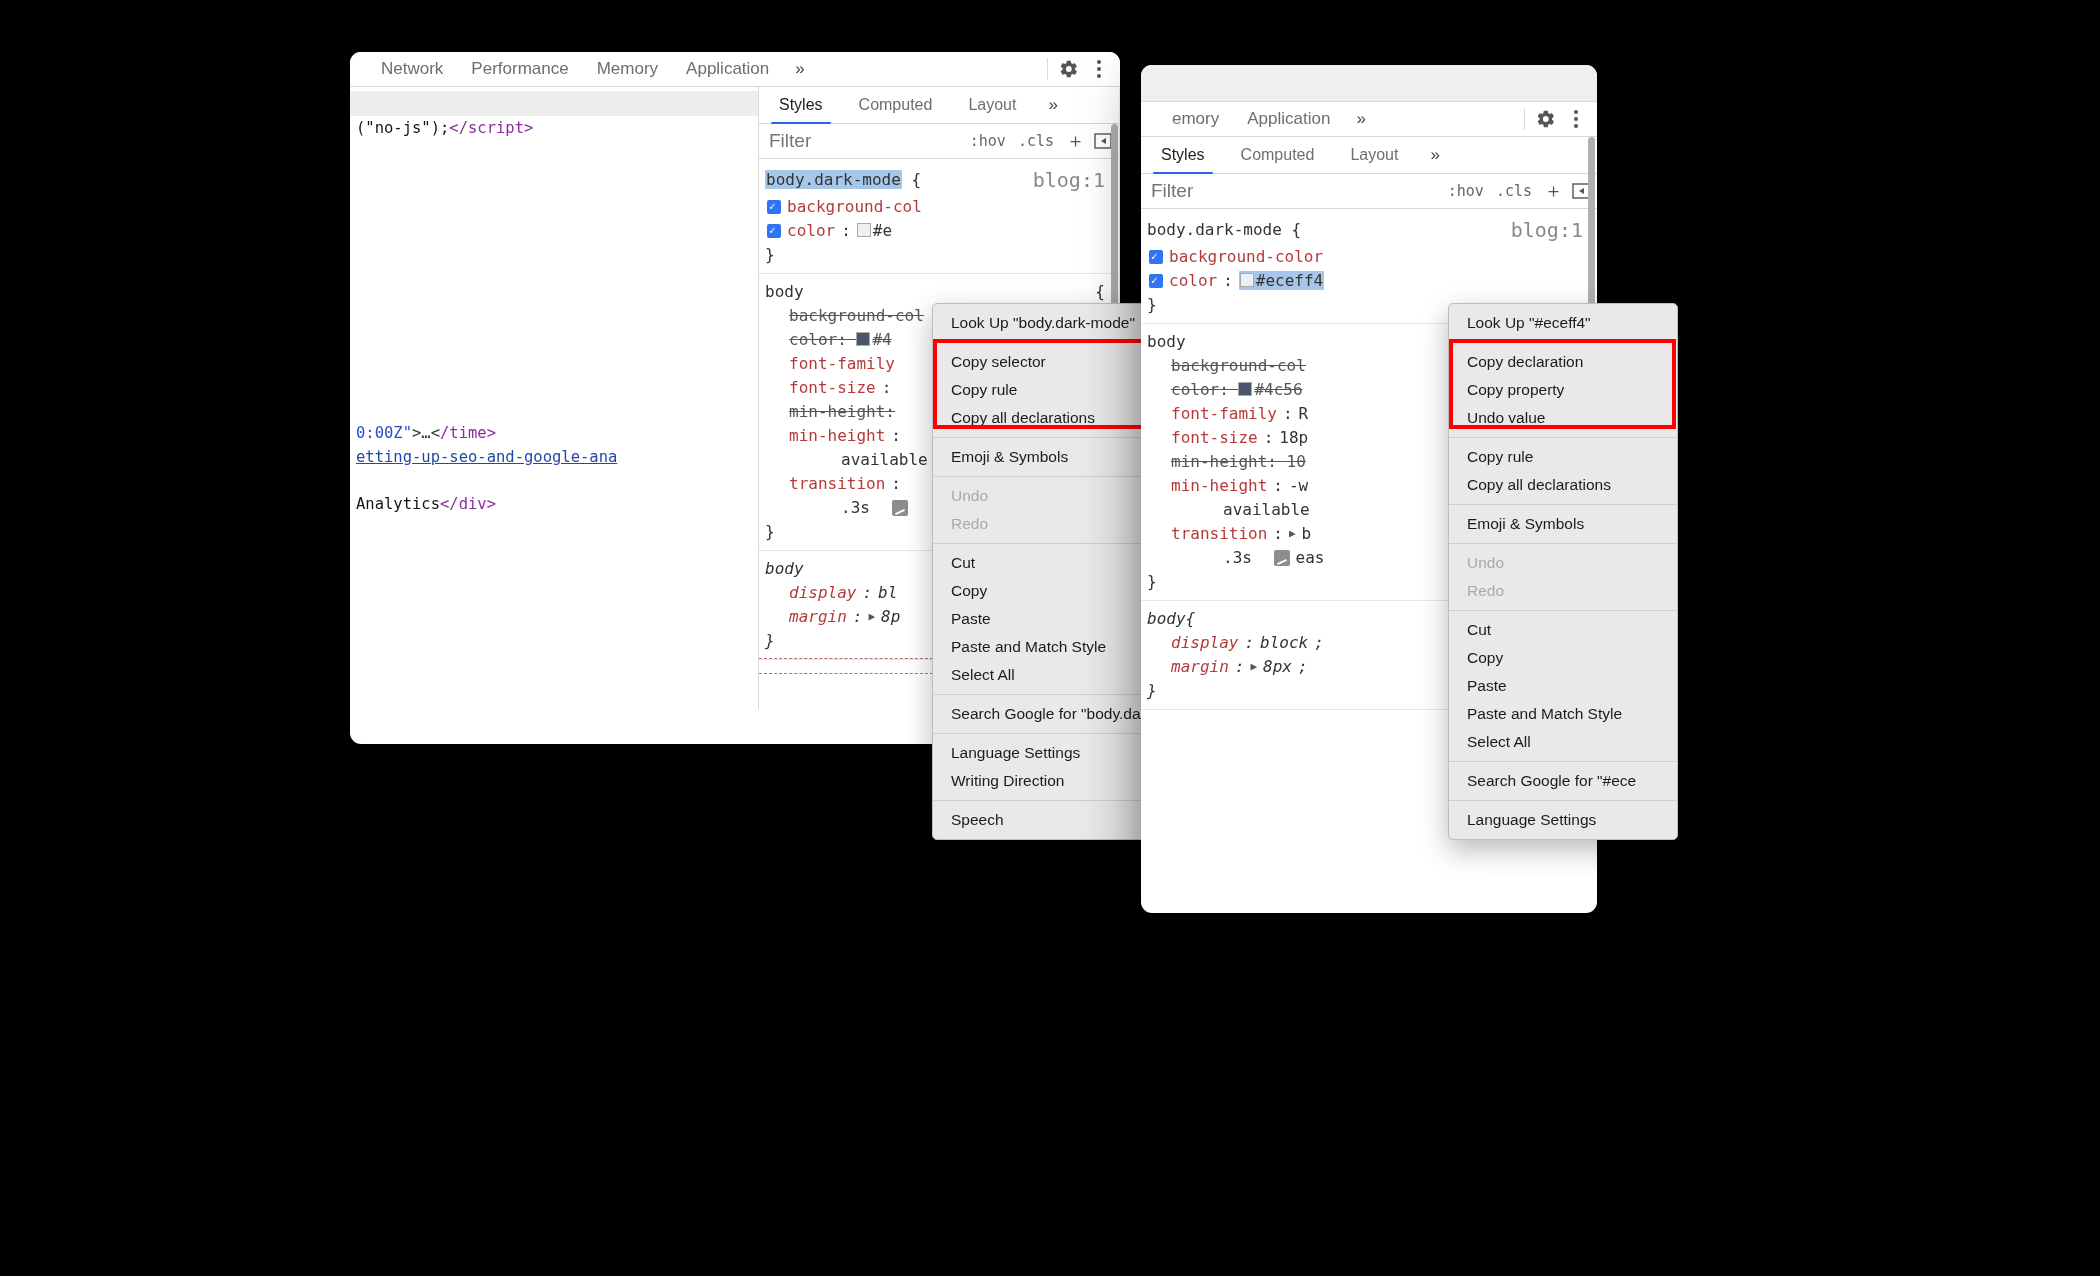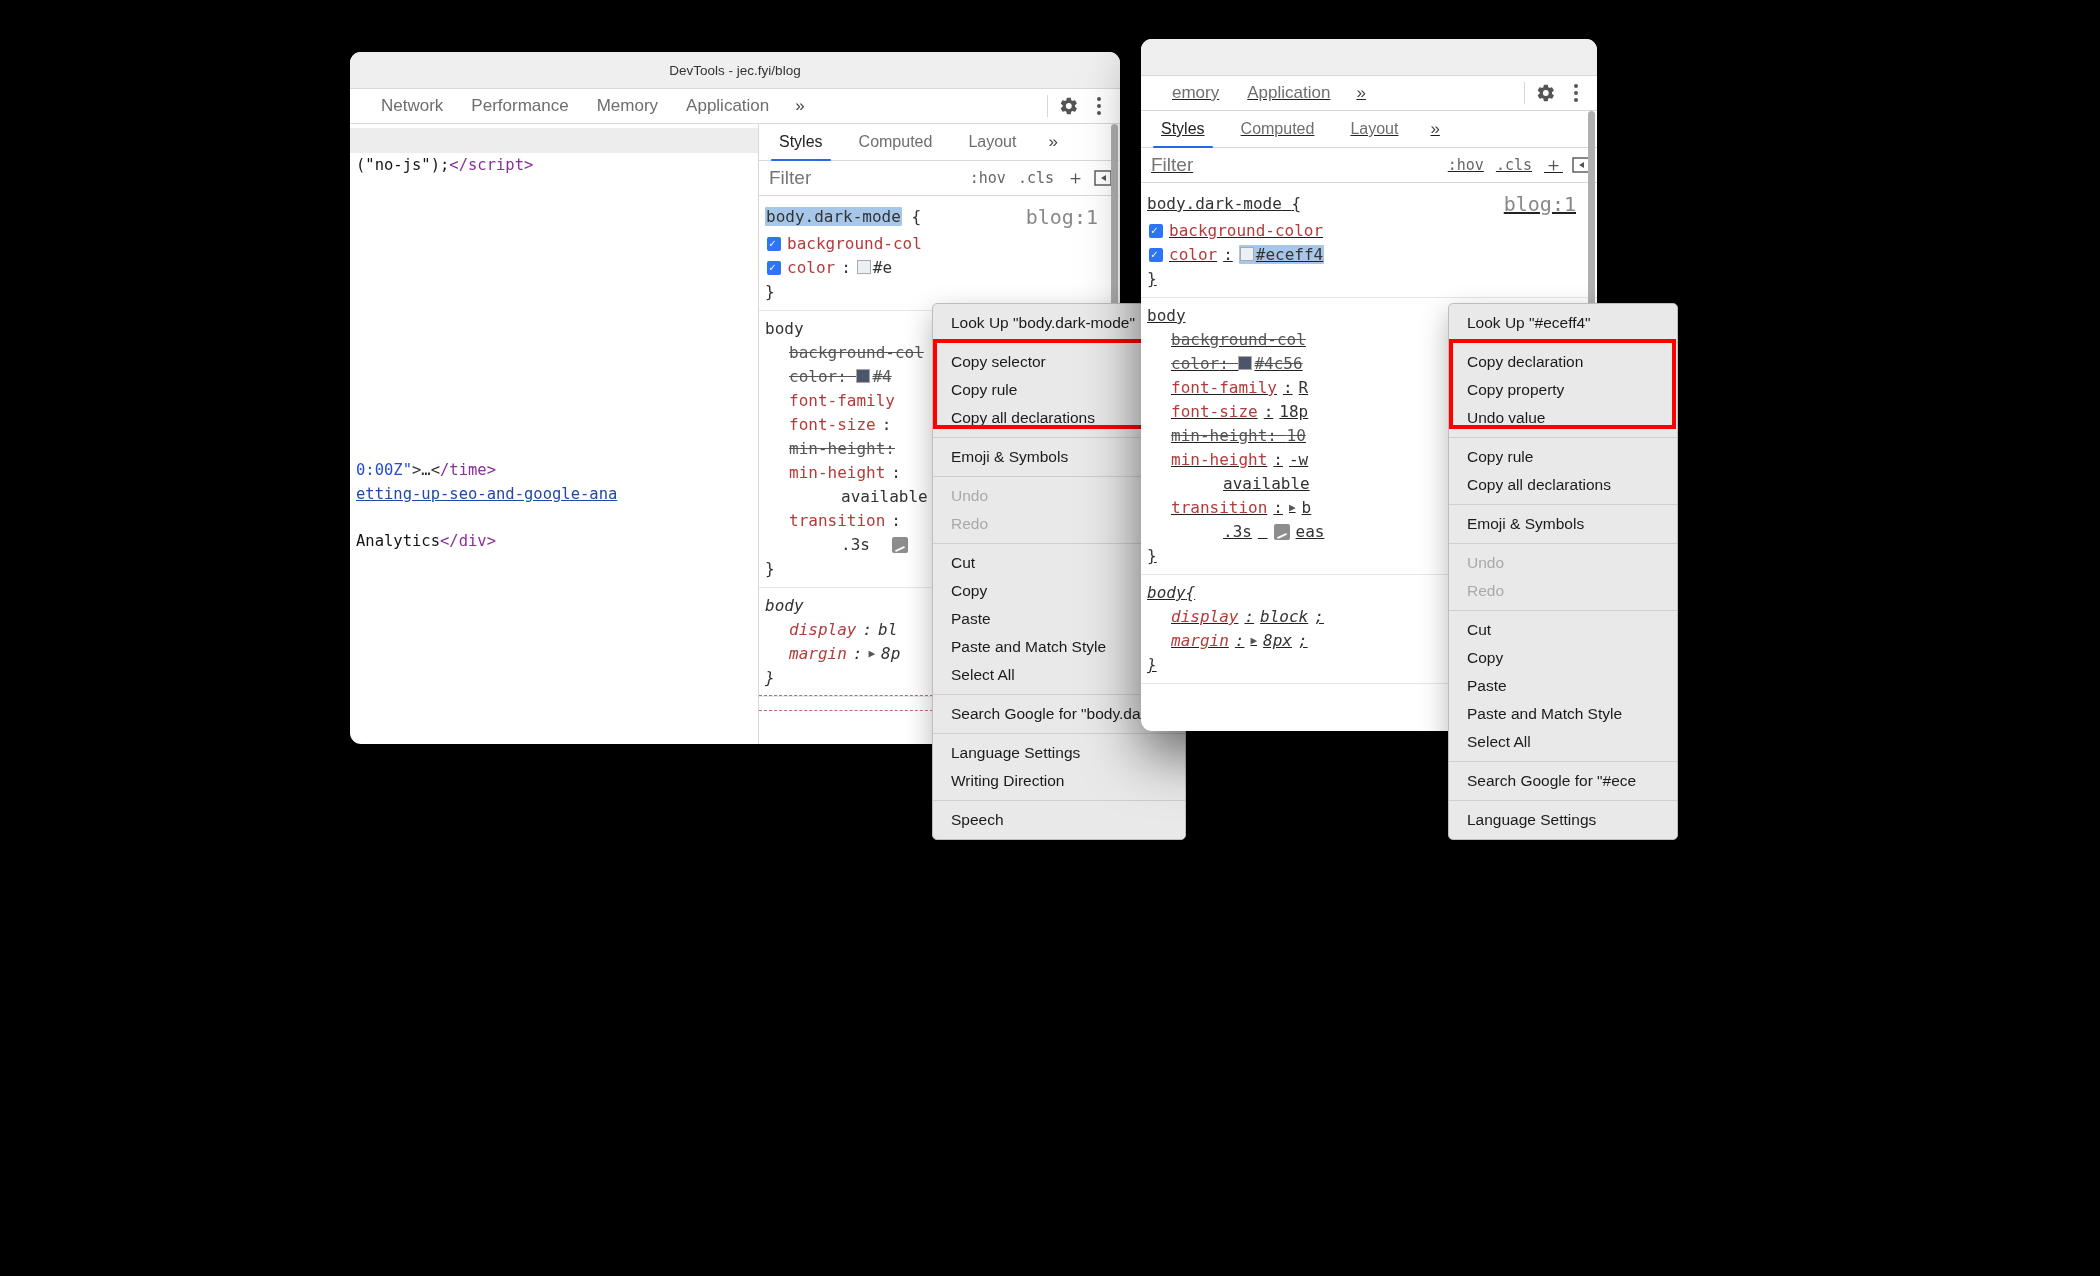--- a/index.html
+++ b/index.html
@@ -18,21 +18,21 @@
     --menu-sep:#cfcfcf;
     --disabled:#a9a9a9;
     --sel-blue:#a7c7ea;
     --highlight-box:#ff0000;
     --active-tab:#2a67e6;
   }
   html,body{margin:0;padding:0;font-family:"Helvetica Neue",Arial,sans-serif;font-size:13.5px;background:#000;color:var(--text);}
   .stage{position:relative;width:1550px;height:960px;margin:0 auto;}
   .shot{position:absolute;border-radius:11px;box-shadow:0 24px 55px rgba(0,0,0,.55);overflow:hidden;background:var(--pane-bg);}
   .shot-left{left:75px;top:52px;width:770px;height:692px;}
-  .shot-right{left:866px;top:39px;width:456px;height:692px;text-decoration:underline;}
+  .shot-right{left:866px;top:65px;width:456px;height:848px;}
 
   .titlebar{height:36px;background:var(--titlebar);display:flex;align-items:center;justify-content:center;border-bottom:1px solid var(--border);}
   .window-title{font-size:13.5px;color:#333;}
 
   .tabbar{height:34px;border-bottom:1px solid var(--border);display:flex;align-items:center;padding:0 6px 0 17px;background:#fff;}
   .tab{color:var(--muted);font-size:17px;padding:0 14px;height:34px;display:flex;align-items:center;cursor:default;}
   .spacer{flex:1;}
   .overflow-dbl{font-size:17px;color:#444;padding:0 12px;}
   .vdiv{width:1px;height:22px;background:var(--border);margin:0 6px;}
   .icon-btn{width:30px;height:30px;display:flex;align-items:center;justify-content:center;color:#555;}
@@ -57,21 +57,21 @@
   .sub-tab.active::after{content:"";position:absolute;left:8px;right:8px;bottom:-1px;height:2px;background:var(--active-tab);border-radius:1px;}
 
   .filter-row{height:34px;display:flex;align-items:center;border-bottom:1px solid var(--border);padding:0 6px 0 8px;font-size:15px;color:#333;}
   .filter-row input{border:none;outline:none;font-size:19px;flex:1;width:10px;color:#333;background:transparent;}
   .filter-row .tok{padding:0 6px;font-family:Menlo,monospace;font-size:15px;color:#666;}
   .plus-ic{font-size:19px;color:#555;padding:0 6px;}
   .box-ic{width:20px;height:20px;margin-left:2px;}
   .box-ic svg{display:block;}
 
   .rules{flex:1;overflow:auto;font-family:Menlo,Consolas,monospace;font-size:16px;line-height:1.5;}
-  .rule{border-bottom:1px solid #e9e5e5;padding:6px 21px 6px 6px;color:#333;white-space:nowrap;}
+  .rule{border-bottom:1px solid #e9e5e5;padding:6px 14px 6px 6px;color:#333;white-space:nowrap;}
   .sel-line{display:flex;align-items:center;justify-content:space-between;}
   .selector{color:#333;}
   .selector .brace{color:#333;}
   .sel-highlight{background:var(--sel-blue);border-radius:1px;padding:0 1px;}
   .origin{color:#888;font-size:20px;}
   .decls{padding-left:24px;}
   .decl{display:flex;align-items:center;gap:6px;}
   .decl .prop{color:var(--prop);}
   .decl .colon{color:#333;}
   .decl .val{color:#333;}
@@ -96,23 +96,20 @@
   .hl-box{position:absolute;border:4px solid var(--highlight-box);pointer-events:none;}
 
   .scrollbar-fake{position:absolute;right:2px;width:7px;background:#b0b0b0;border-radius:4px;}
 </style>
 </head>
 <body>
 
 <div class="stage">
 
   <div class="shot shot-left">
-    <div class="titlebar">
-      <span class="window-title">DevTools - jec.fyi/blog</span>
-    </div>
 
     <div class="tabbar">
       <div class="tab">Network</div>
       <div class="tab">Performance</div>
       <div class="tab">Memory</div>
       <div class="tab">Application</div>
       <div class="overflow-dbl">»</div>
       <div class="spacer"></div>
       <div class="vdiv"></div>
       <div class="icon-btn">

